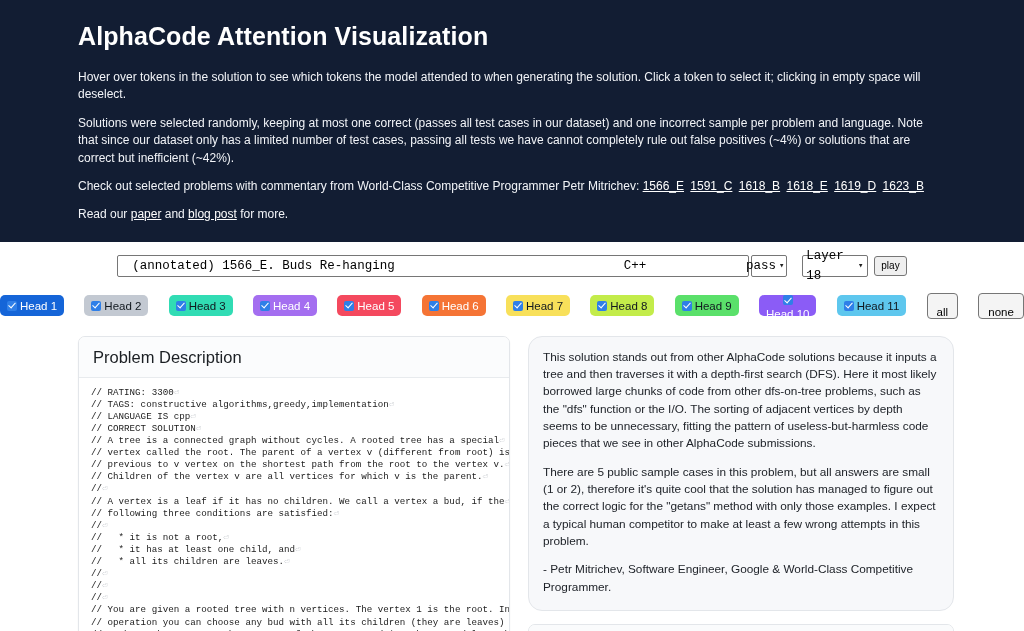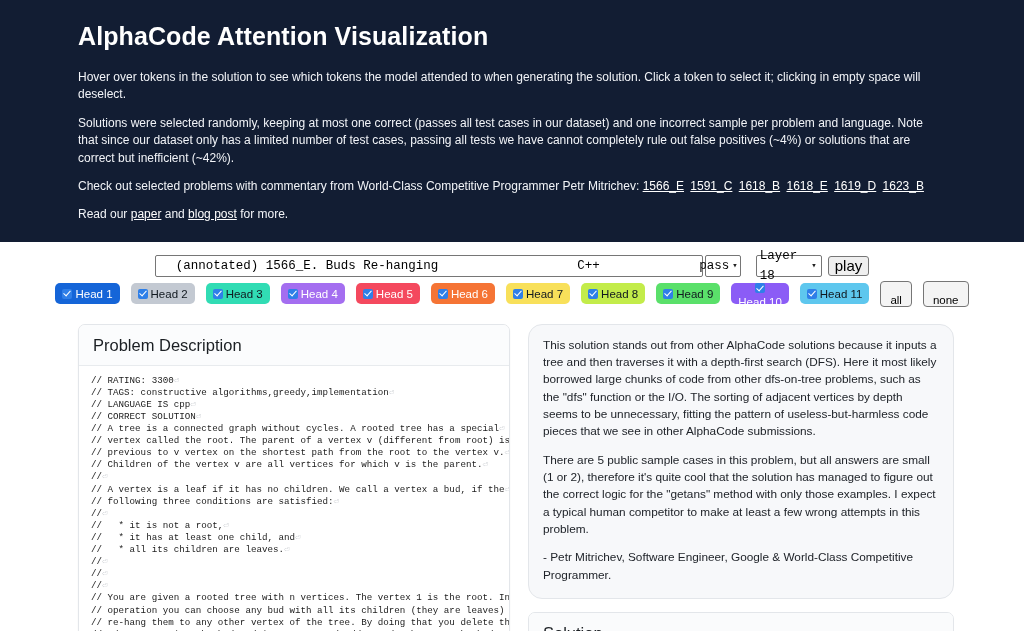--- a/index.html
+++ b/index.html
@@ -56,24 +56,24 @@
     font-size: 12.5px;
     color: #000;
     background: #fff;
     border: 1px solid #767676;
     border-radius: 2px;
     height: 22px;
     line-height: 20px;
     padding: 0 4px;
   }
   .sel-title {
-    width: 548px;
+    width: 632px;
     display: flex;
     align-items: flex-start;
-    padding-left: 20px;
+    padding-left: 14px;
   }
   .sel-title .t-name { flex: 1; white-space: nowrap; overflow: hidden; }
   .sel-title .t-lang { padding-right: 98px; }
   .sel-pass {
     width: 36px;
     margin-left: 2px;
     display: flex;
     align-items: center;
     justify-content: flex-end;
     padding-right: 2px;
@@ -82,37 +82,37 @@
     width: 66px;
     margin-left: 15px;
     display: flex;
     align-items: center;
     padding-left: 3px;
   }
   .caret { font-size: 9px; margin-left: 3px; color:#222; }
   .play-btn {
     margin-left: 6px;
     font-family: "Liberation Sans", sans-serif;
-    font-size: 15px;
+    font-size: 10px;
     height: 20px;
     line-height: 18px;
     padding: 0 6px;
     background: #efefef;
     border: 1px solid #767676;
     border-radius: 3px;
     cursor: pointer;
   }
 
   
   .heads-row {
     display: flex;
-    justify-content: center;
+    justify-content: space-between;
     align-items: center;
     gap: 11px;
-    margin-top: 4px;
+    margin-top: 16px;
   }
   .head-btn {
     display: inline-flex;
     align-items: center;
     gap: 3px;
     height: 21px;
     padding: 0 7px;
     border-radius: 5px;
     font-size: 11.5px;
     font-weight: 500;

